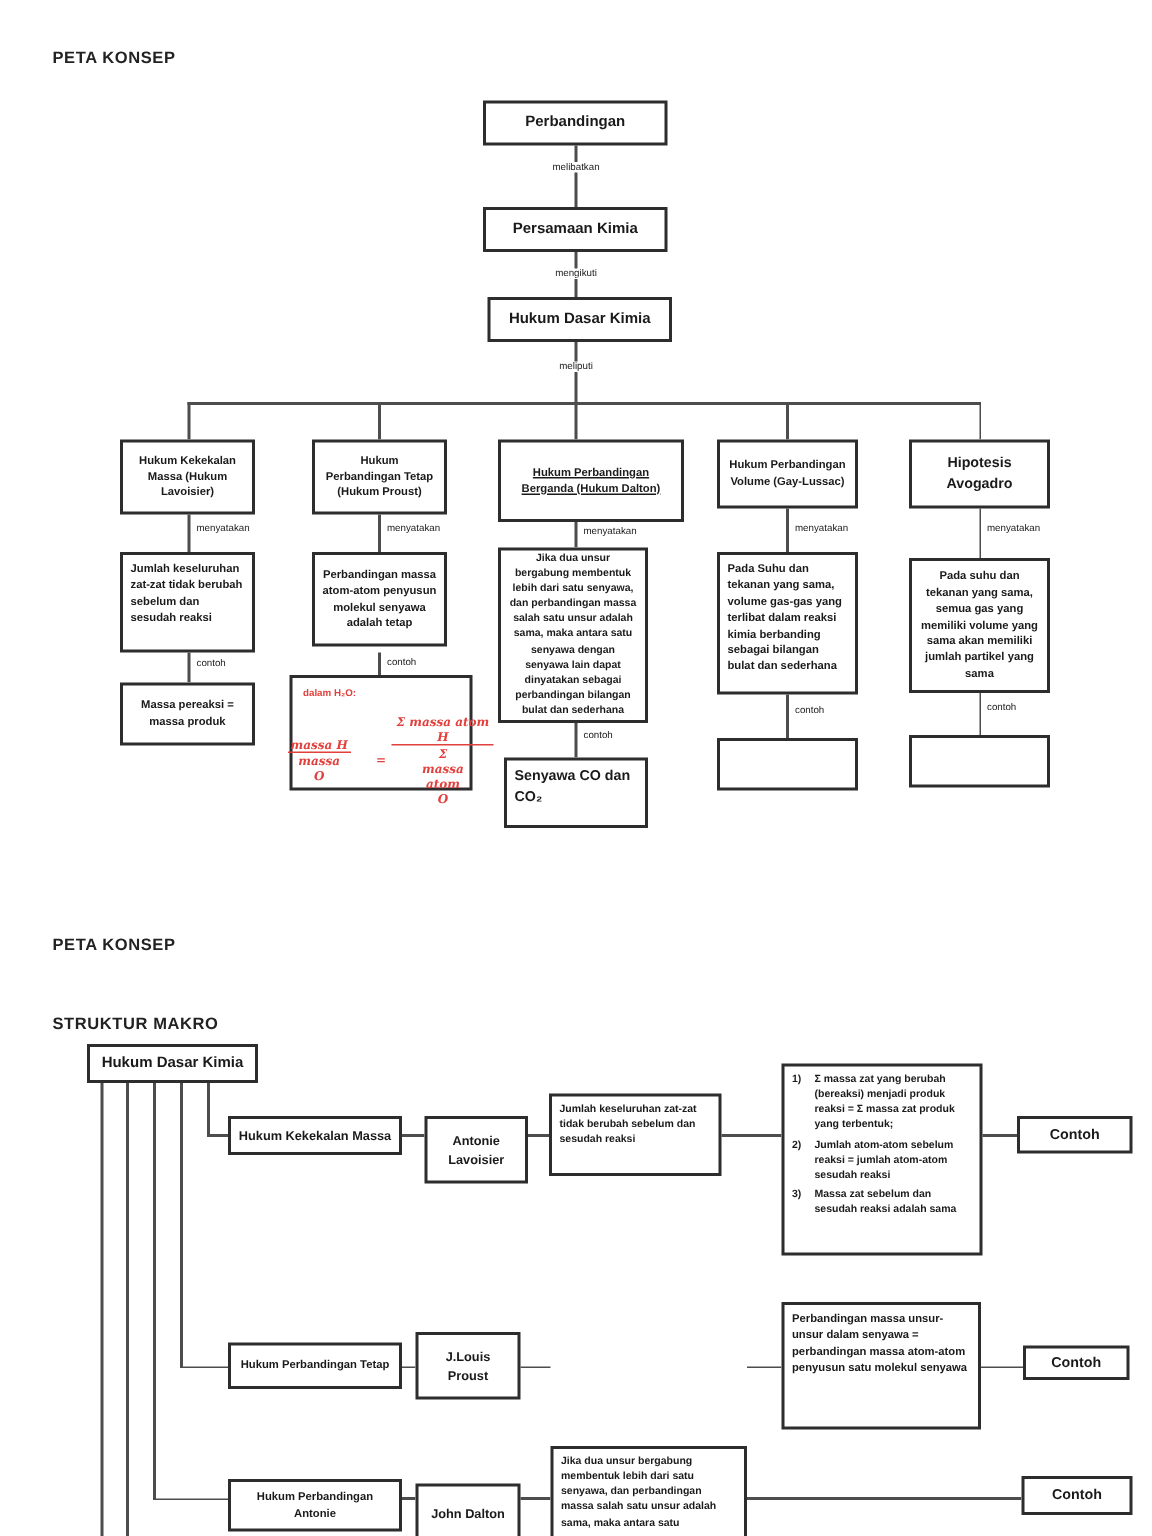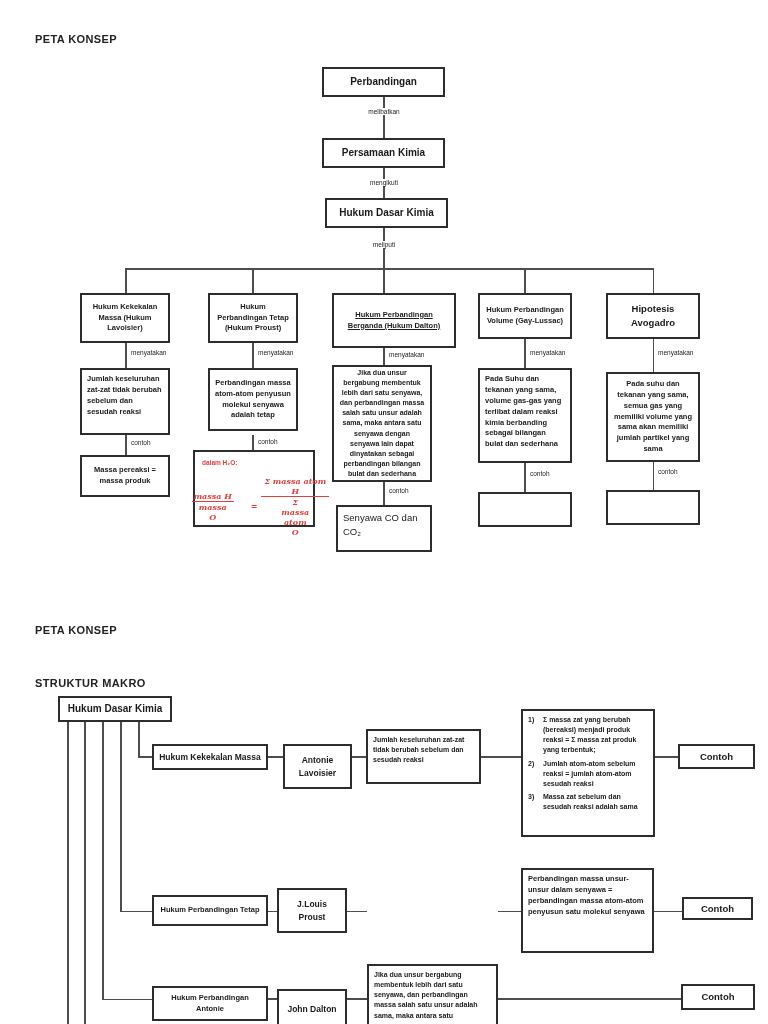--- a/index.html
+++ b/index.html
@@ -88,21 +88,21 @@
       </span>
     </span>
   </div>
 
   <div class="box fs75 pad" style="left:332px;top:293px;width:124px;height:55px;text-decoration:underline;">Hukum Perbandingan Berganda (Hukum Dalton)</div>
   <div class="vline" style="left:383px;top:348px;height:17px;"></div>
   <div class="edge" style="left:387px;top:351px;">menyatakan</div>
   <div class="box fs7 pad" style="left:332px;top:365px;width:100px;height:117px;">Jika dua unsur bergabung membentuk lebih dari satu senyawa, dan perbandingan massa salah satu unsur adalah sama, maka antara satu senyawa dengan senyawa lain dapat dinyatakan sebagai perbandingan bilangan bulat dan sederhana</div>
   <div class="vline" style="left:383px;top:482px;height:23px;"></div>
   <div class="edge" style="left:387px;top:487px;">contoh</div>
-  <div class="box left fs95 pad" style="left:336px;top:505px;width:96px;height:47px;font-weight:normal;">Senyawa CO dan CO₂</div>
+  <div class="box left fs95 pad" style="left:336px;top:505px;width:96px;height:47px;font-weight:bold;">Senyawa CO dan CO₂</div>
 
   <div class="box fs75 pad" style="left:478px;top:293px;width:94px;height:46px;">Hukum Perbandingan Volume (Gay-Lussac)</div>
   <div class="vline" style="left:524px;top:339px;height:29px;"></div>
   <div class="edge" style="left:528px;top:349px;">menyatakan</div>
   <div class="box left fs75 pad" style="left:478px;top:368px;width:94px;height:95px;">Pada Suhu dan tekanan yang sama, volume gas-gas yang terlibat dalam reaksi kimia berbanding sebagai bilangan bulat dan sederhana</div>
   <div class="vline" style="left:524px;top:463px;height:29px;"></div>
   <div class="edge" style="left:528px;top:470px;">contoh</div>
   <div class="box" style="left:478px;top:492px;width:94px;height:35px;"></div>
 
   <div class="box fs95 pad" style="left:606px;top:293px;width:94px;height:46px;">Hipotesis Avogadro</div>

